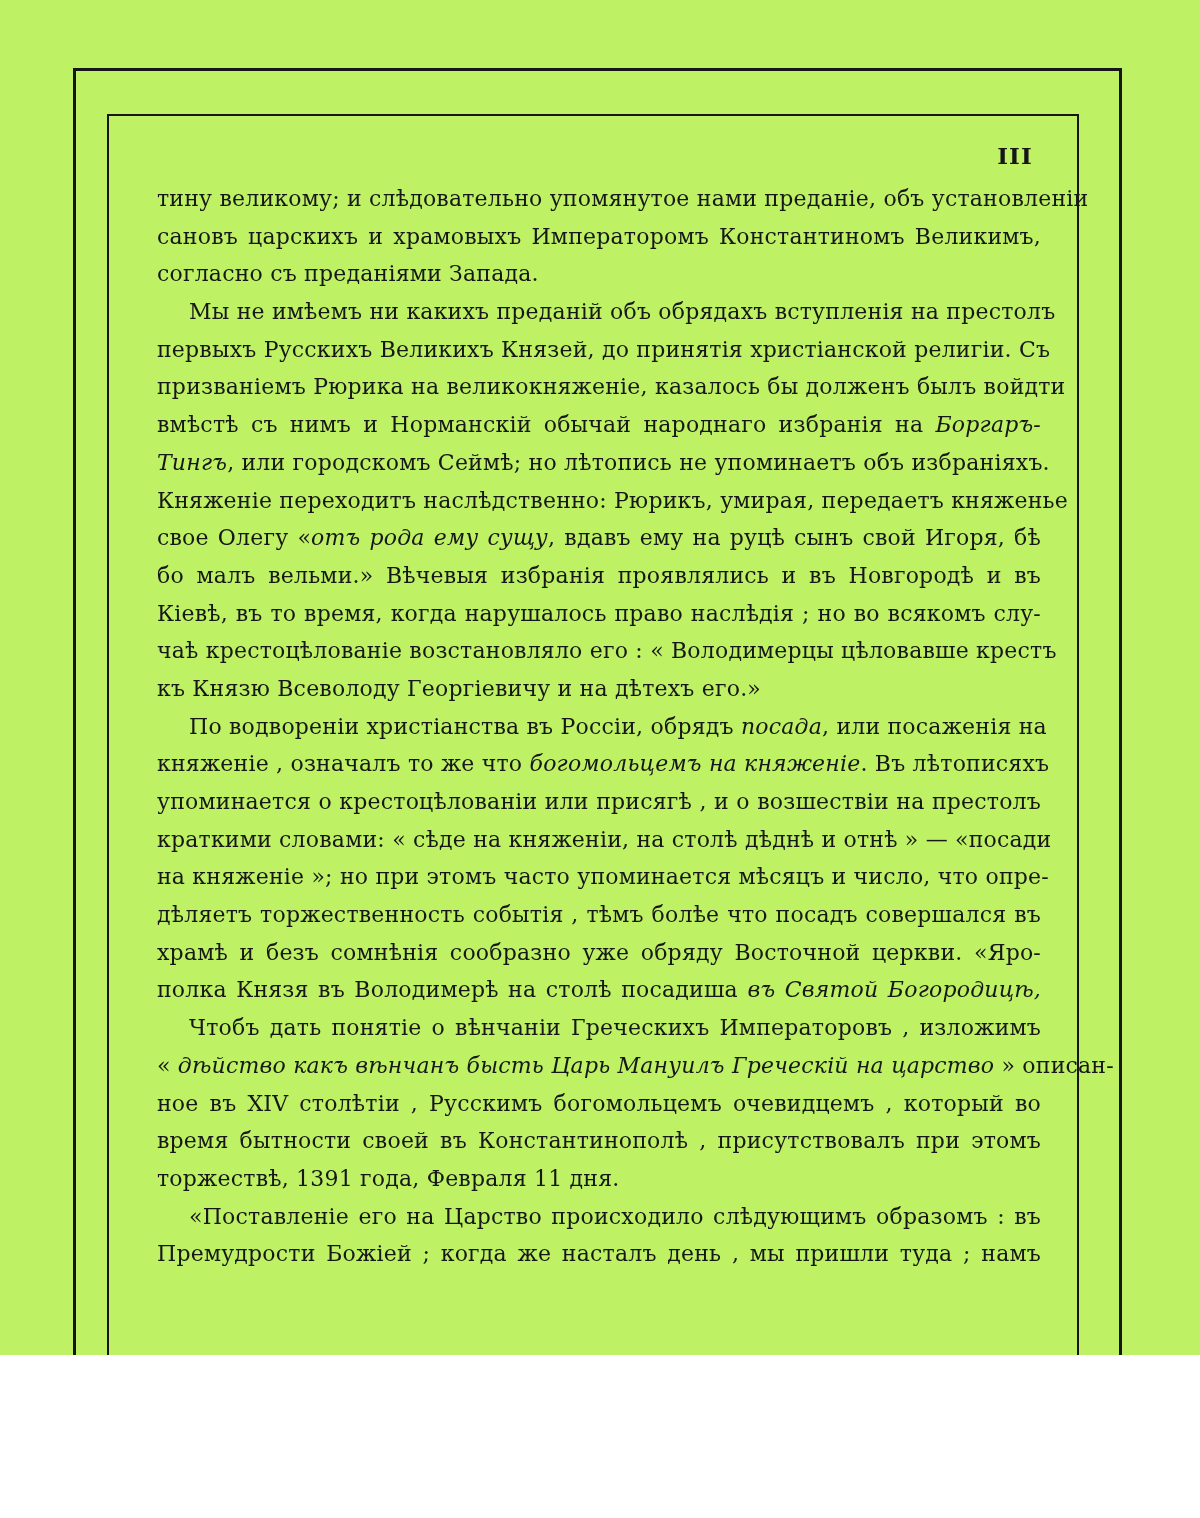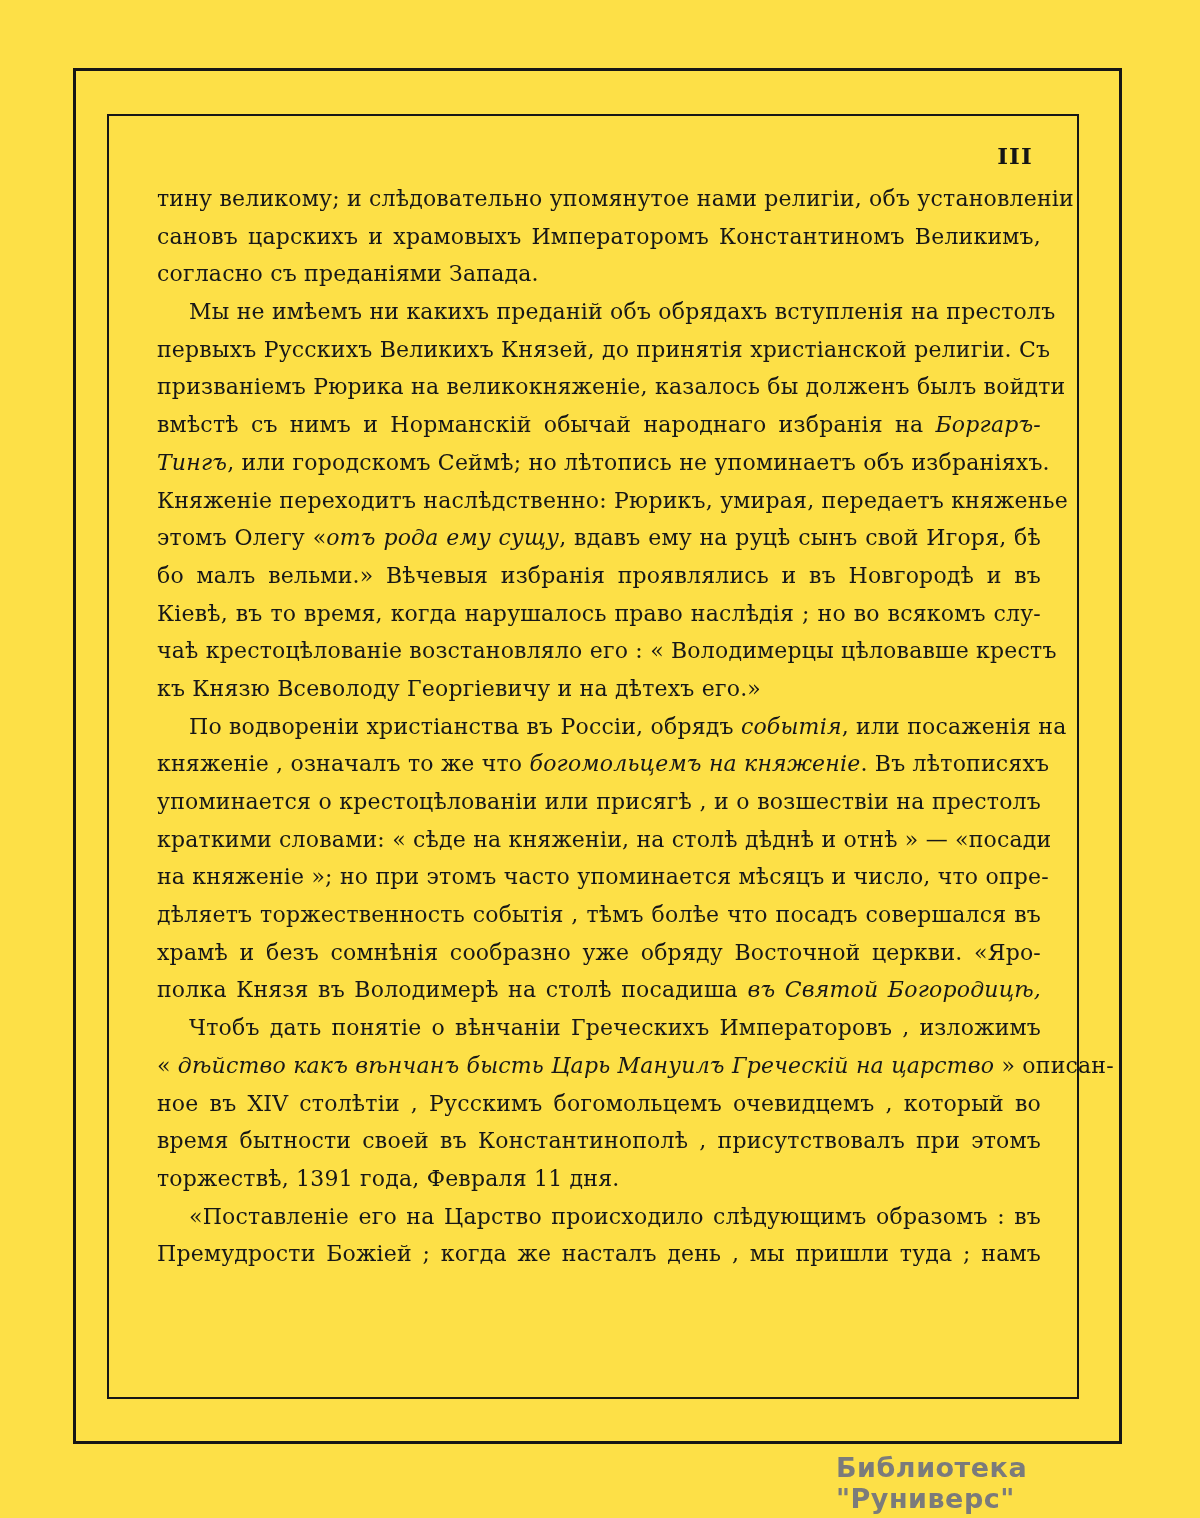--- a/index.html
+++ b/index.html
@@ -4,22 +4,22 @@
 <style>
   html, body {
     margin: 0;
     padding: 0;
     background: #ffffff;
     font-family: "DejaVu Serif", serif;
   }
   #canvas {
     position: relative;
     width: 1200px;
-    height: 1518px;
-    background: #fde047;
+    height: 1355px;
+    background: #bef264;
     overflow: hidden;
   }
   .outer-frame {
     position: absolute;
     left: 73px;
     top: 68px;
     width: 1049px;
     height: 1376px;
     border: 3px solid #161616;
     box-sizing: border-box;
@@ -84,35 +84,35 @@
 </head>
 <body>
 
 <div id="canvas">
   <div class="outer-frame"></div>
   <div class="inner-frame"></div>
 
   <div class="page-number">III</div>
 
   <div class="text-block">
-      <div class="line"><span>тину великому; и слѣдовательно упомянутое нами религіи, объ установленіи</span></div>
+      <div class="line"><span>тину великому; и слѣдовательно упомянутое нами преданіе, объ установленіи</span></div>
       <div class="line"><span>сановъ царскихъ и храмовыхъ Императоромъ Константиномъ Великимъ,</span></div>
       <div class="line last"><span>согласно съ преданіями Запада.</span></div>
       <div class="line indent"><span>Мы не имѣемъ ни какихъ преданій объ обрядахъ вступленія на престолъ</span></div>
       <div class="line"><span>первыхъ Русскихъ Великихъ Князей, до принятія христіанской религіи. Съ</span></div>
       <div class="line"><span>призваніемъ Рюрика на великокняженіе, казалось бы долженъ былъ войдти</span></div>
       <div class="line"><span>вмѣстѣ съ нимъ и Норманскій обычай народнаго избранія на </span><em>Боргаръ-</em></div>
       <div class="line"><em>Тингъ</em><span>, или городскомъ Сеймѣ; но лѣтопись не упоминаетъ объ избраніяхъ.</span></div>
       <div class="line"><span>Княженіе переходитъ наслѣдственно: Рюрикъ, умирая, передаетъ княженье</span></div>
-      <div class="line"><span>этомъ Олегу «</span><em>отъ рода ему сущу</em><span>, вдавъ ему на руцѣ сынъ свой Игоря, бѣ</span></div>
+      <div class="line"><span>свое Олегу «</span><em>отъ рода ему сущу</em><span>, вдавъ ему на руцѣ сынъ свой Игоря, бѣ</span></div>
       <div class="line"><span>бо малъ вельми.» Вѣчевыя избранія проявлялись и въ Новгородѣ и въ</span></div>
       <div class="line"><span>Кіевѣ, въ то время, когда нарушалось право наслѣдія ; но во всякомъ слу-</span></div>
       <div class="line"><span>чаѣ крестоцѣлованіе возстановляло его : « Володимерцы цѣловавше крестъ</span></div>
       <div class="line last"><span>къ Князю Всеволоду Георгіевичу и на дѣтехъ его.»</span></div>
-      <div class="line indent"><span>По водвореніи христіанства въ Россіи, обрядъ </span><em>событія</em><span>, или посаженія на</span></div>
+      <div class="line indent"><span>По водвореніи христіанства въ Россіи, обрядъ </span><em>посада</em><span>, или посаженія на</span></div>
       <div class="line"><span>княженіе , означалъ то же что </span><em>богомольцемъ на княженіе</em><span>. Въ лѣтописяхъ</span></div>
       <div class="line"><span>упоминается о крестоцѣлованіи или присягѣ , и о возшествіи на престолъ</span></div>
       <div class="line"><span>краткими словами: « сѣде на княженіи, на столѣ дѣднѣ и отнѣ » — «посади</span></div>
       <div class="line"><span>на княженіе »; но при этомъ часто упоминается мѣсяцъ и число, что опре-</span></div>
       <div class="line"><span>дѣляетъ торжественность событія , тѣмъ болѣе что посадъ совершался въ</span></div>
       <div class="line"><span>храмѣ и безъ сомнѣнія сообразно уже обряду Восточной церкви. «Яро-</span></div>
       <div class="line"><span>полка Князя въ Володимерѣ на столѣ посадиша </span><em>въ Святой Богородицѣ,</em></div>
       <div class="line indent"><span>Чтобъ дать понятіе о вѣнчаніи Греческихъ Императоровъ , изложимъ</span></div>
       <div class="line"><span>« </span><em>дѣйство какъ вѣнчанъ бысть Царь Мануилъ Греческій на царство</em><span> » описан-</span></div>
       <div class="line"><span>ное въ XIV столѣтіи , Русскимъ богомольцемъ очевидцемъ , который во</span></div>

